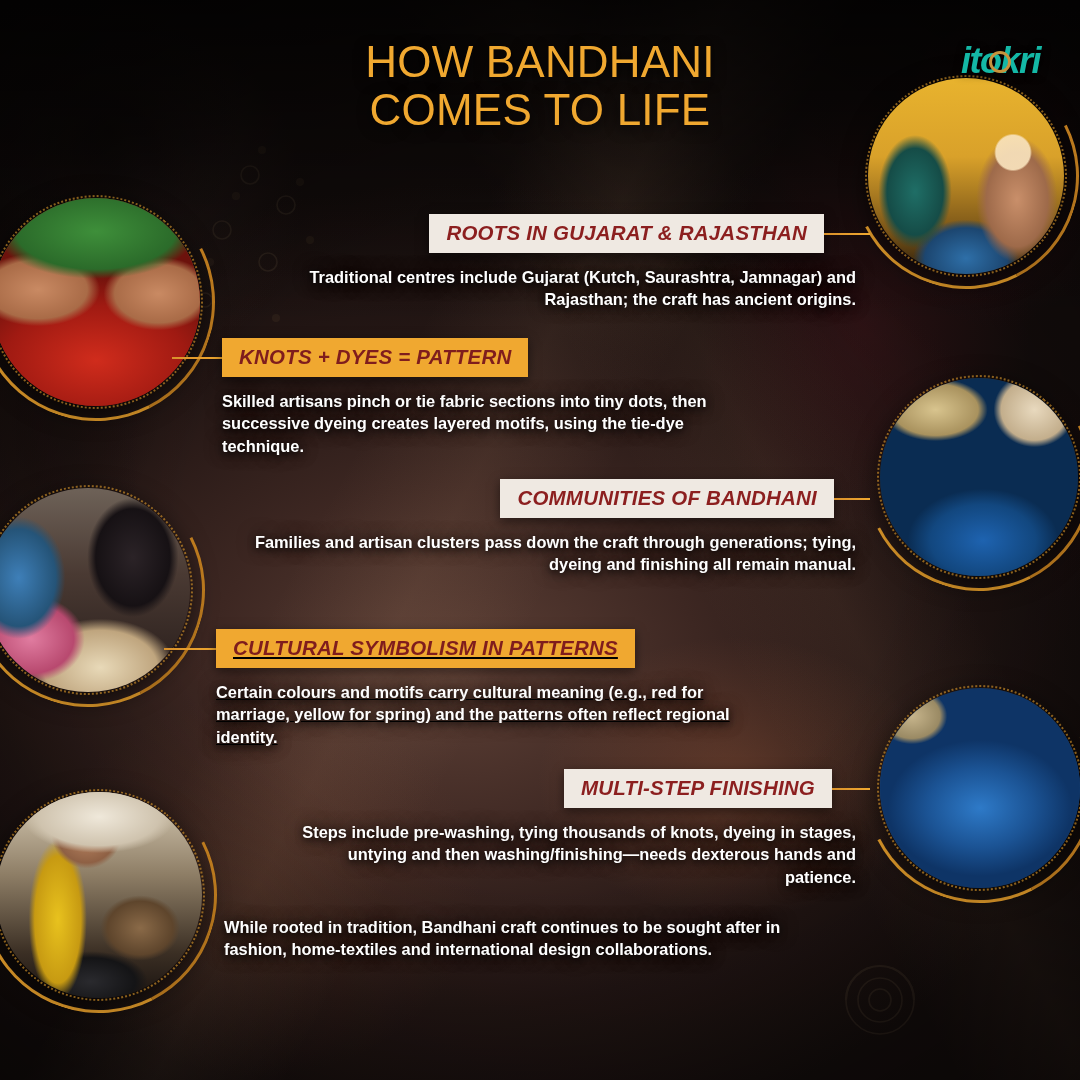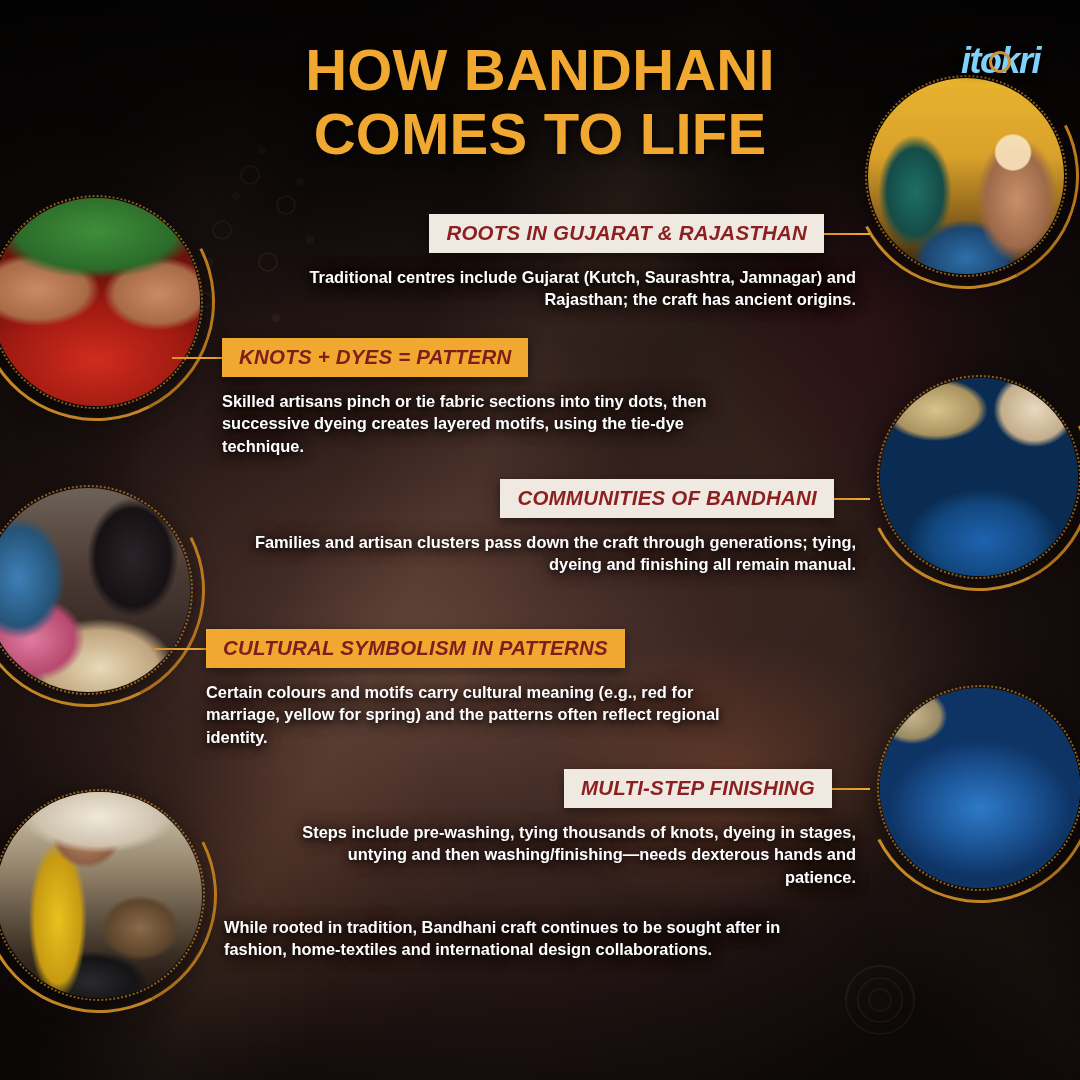--- a/index.html
+++ b/index.html
@@ -54,33 +54,33 @@
   
   #content { position:absolute; inset:0; z-index:5; }
 
   
   #title-block {
     position:absolute; left:0; right:0; top:38px;
     text-align:center;
   }
   #title-block .line {
     display:block;
-    font-size:58px;
-    font-weight:bold;
+    font-size:44px;
+    font-weight:normal;
     letter-spacing:.2px;
     line-height:1.10;
     color:#F0A830;
     text-shadow:0 3px 14px rgba(0,0,0,.85);
   }
 
   
   #logo {
     position:absolute; right:40px; top:40px;
     font-size:36px; font-weight:bold; font-style:italic;
-    color:#7dd3fc; letter-spacing:-1.5px;
+    color:#14b8a6; letter-spacing:-1.5px;
     text-shadow:0 2px 8px rgba(0,0,0,.8);
   }
   #logo .ring {
     position:absolute; left:50%; top:52%;
     width:22px; height:22px; margin-left:-11px; margin-top:-11px;
     border:3px solid #C8933C; border-radius:50%;
     background:transparent;
   }
 
   
@@ -335,21 +335,21 @@
   </div>
 
   <div class="section" style="left:236px; top:479px; width:634px;">
     <div class="head-row to-left">
       <div class="banner cream">COMMUNITIES OF BANDHANI</div>
       <div class="connector" style="width:36px;"></div>
     </div>
     <div class="body-text right" style="padding-right:14px;">Families and artisan clusters pass down the craft through generations; tying, dyeing and finishing all remain manual.</div>
   </div>
 
-  <div class="section" style="left:154px; top:629px; width:600px;">
+  <div class="section" style="left:164px; top:629px; width:600px;text-decoration:underline;">
     <div class="head-row to-right">
       <div class="connector" style="width:52px;"></div>
       <div class="banner amber">CULTURAL SYMBOLISM IN PATTERNS</div>
     </div>
     <div class="body-text left" style="padding-left:52px;">Certain colours and motifs carry cultural meaning (e.g., red for marriage, yellow for spring) and the patterns often reflect regional identity.</div>
   </div>
 
   <div class="section" style="left:300px; top:769px; width:570px;">
     <div class="head-row to-left">
       <div class="banner cream">MULTI-STEP FINISHING</div>

